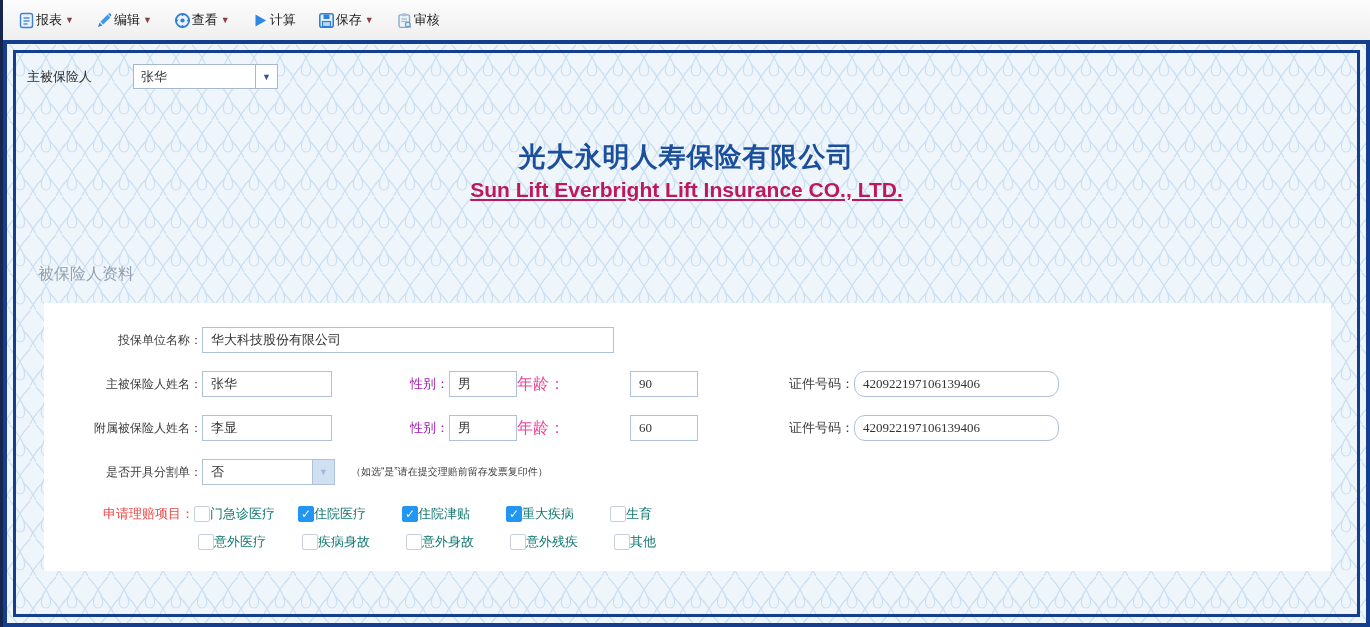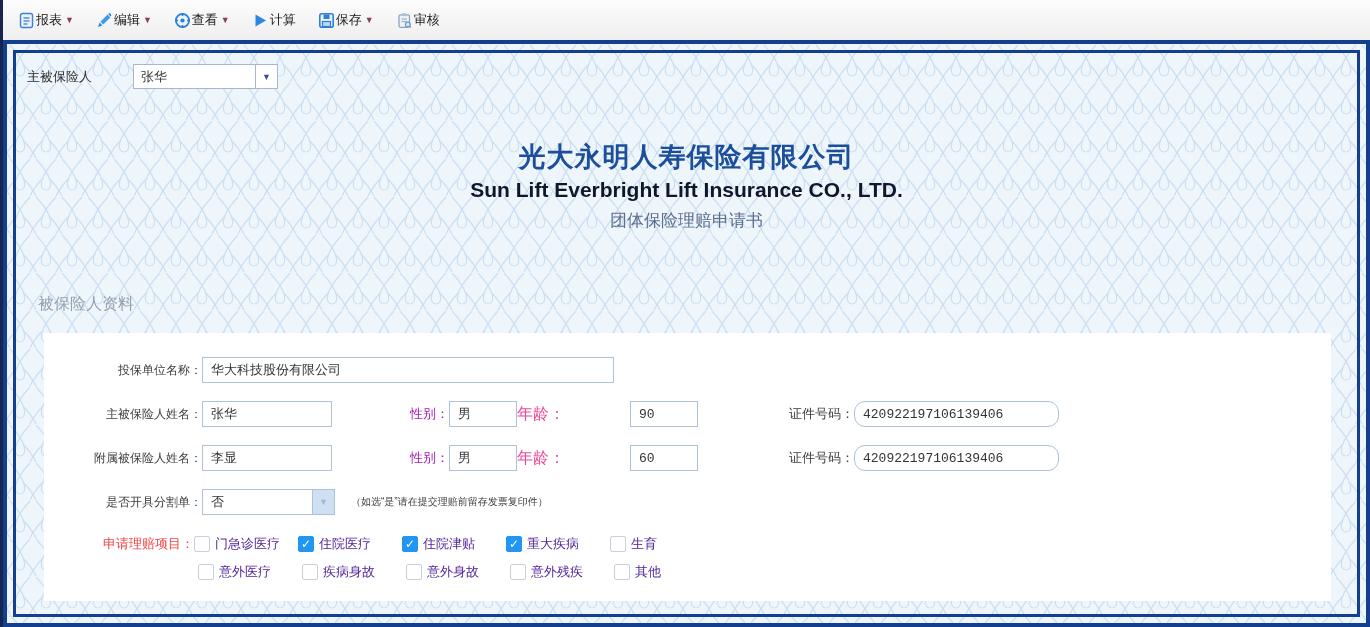--- a/index.html
+++ b/index.html
@@ -26,48 +26,48 @@
   .filter-row .flabel { margin-right:8px; }
   .select { display:flex; height:25px; }
   .select .sel-box { width:122px; background:#fff; border:1px solid #a9b6cf; border-right:none;
                      font-size:13px; color:#333; display:flex; align-items:center; padding:0 7px; }
   .select .sel-btn { width:23px; background:#fff; border:1px solid #a9b6cf; color:#3c4f9d;
                      display:flex; align-items:center; justify-content:center; font-size:9px; cursor:pointer; }
 
   
   .title-block { text-align:center; margin-top:50px; }
   .title-cn  { font-size:27px; font-weight:bold; color:#1b4e9b; letter-spacing:1px; }
-  .title-en  { font-size:21px; font-weight:bold; color:#0f172a; margin-top:3px; }
+  .title-en  { font-size:21px; font-weight:bold; color:#be185d; margin-top:3px;text-decoration:underline; }
   .title-sub { font-size:17px; color:#5d6d8c; margin-top:7px; }
 
   
   .section-title { margin:62px 0 0 22px; font-size:16px; color:#95a0ae; }
 
   
   .panel { margin:18px 26px 0 28px; background:#fff; height:268px; padding-top:24px; }
   .frow { display:flex; align-items:center; margin-bottom:18px; height:26px; }
   .lbl   { width:158px; text-align:right; font-size:12px; color:#3c3c3c; flex:none; }
   .lbl2  { width:117px; text-align:right; font-size:13px; color:#a21caf; flex:none; }
   .lbl3  { width:113px; font-size:16px; color:#ec4899; flex:none; }
   .lbl4  { width:156px; text-align:right; font-size:13px; color:#3c3c3c; flex:none; }
   .inp { height:26px; border:1px solid #aec0da; background:#fff; padding:0 8px;
-         font-size:13px; color:#333; font-family:Liberation Mono, monospace; outline:none; }
+         font-size:13px; color:#333; font-family:Liberation Serif, serif; outline:none; }
   .w-company { width:412px; } .w-name { width:130px; } .w-small { width:68px; } .w-id { width:205px;border-radius:11px; }
 
   .sel2 { display:flex; height:26px; }
   .sel2 .sel-box { width:110px; background:#fff; border:1px solid #aec0da; border-right:none;
                    font-size:13px; color:#333; display:flex; align-items:center; padding:0 8px; }
   .sel2 .sel-btn { width:23px; background:#cfe0f2; border:1px solid #aec0da; color:#9fb9d8;
                    display:flex; align-items:center; justify-content:center; font-size:9px; cursor:pointer; }
   .note { font-size:10px; color:#3c3c3c; margin-left:16px; }
 
   .cb-row { display:flex; align-items:center; height:22px; margin-bottom:6px; }
   .cb-lbl { width:150px; text-align:right; font-size:13px; color:#ef4444; flex:none; }
   .cb-indent { width:154px; flex:none; }
-  .cb-item { display:flex; align-items:center; gap:5px; width:104px; font-size:13px; color:#4c1d95;text-align:right; }
+  .cb-item { display:flex; align-items:center; width:104px; font-size:13px; color:#0f766e;text-align:right; }
   .cb { width:16px; height:16px; border:1px solid #c6cfda; border-radius:2px; background:#fff;
         display:flex; align-items:center; justify-content:center; cursor:pointer; flex:none; }
   .cb.checked { background:#2196f3; border-color:#2196f3; }
   .cb.checked::after { content:"✓"; color:#fff; font-size:12px; font-weight:bold; line-height:1; }
 </style>
 </head>
 <body>
 
 <div class="toolbar">
 
@@ -168,21 +168,20 @@
         <span class="flabel">主被保险人</span>
         <div class="select">
           <div class="sel-box">张华</div>
           <div class="sel-btn">▼</div>
         </div>
       </div>
 
       <div class="title-block">
         <div class="title-cn">光大永明人寿保险有限公司</div>
         <div class="title-en">Sun Lift Everbright Lift Insurance CO., LTD.</div>
-        <div class="title-sub">团体保险理赔申请书</div>
       </div>
 
       <div class="section-title">被保险人资料</div>
 
       <div class="panel">
 
         <div class="frow">
           <span class="lbl">投保单位名称：</span>
           <input class="inp w-company" value="华大科技股份有限公司" style="">
         </div>

